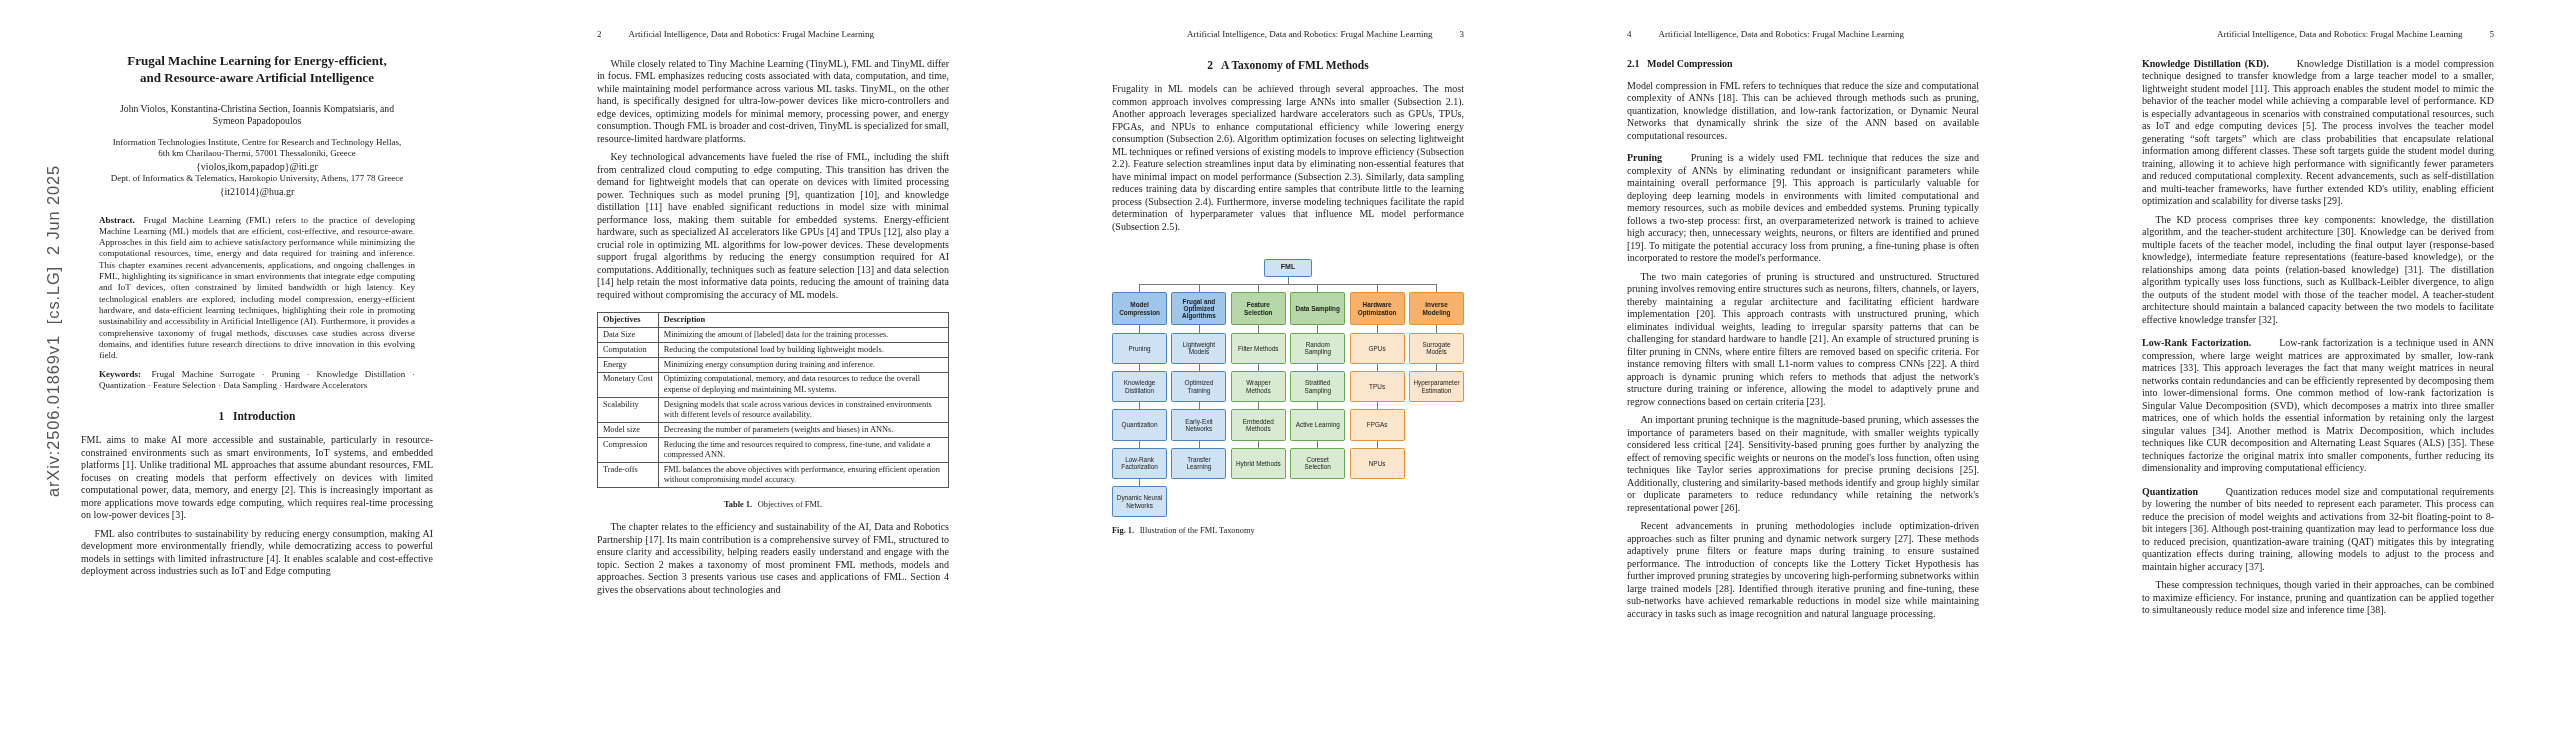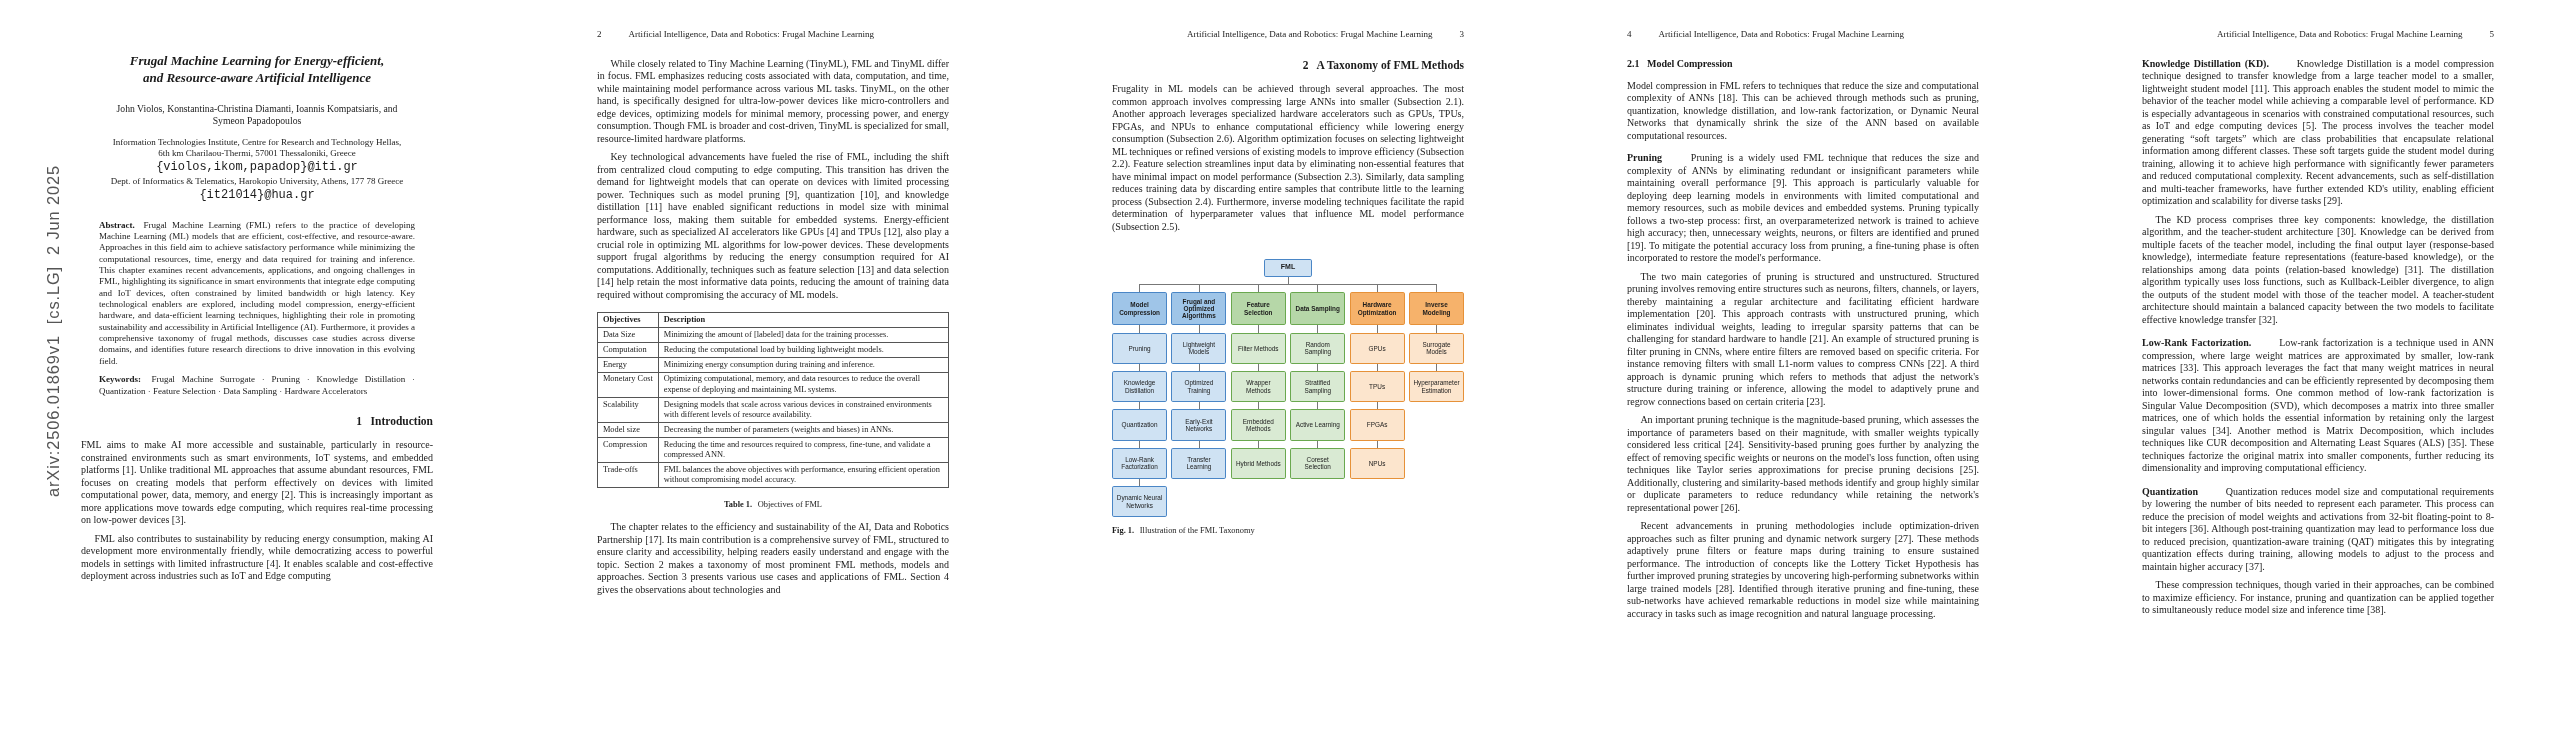--- a/index.html
+++ b/index.html
@@ -14,33 +14,33 @@
   
   .page{position:absolute;top:29px;width:352px;height:674px;overflow:hidden;
         font-size:10px;line-height:1.25;text-align:justify;}
   #p1{left:81px;} #p2{left:597px;} #p3{left:1112px;} #p4{left:1627px;} #p5{left:2142px;}
 
   .rhead{display:flex;font-size:9px;line-height:1.2;margin-bottom:18px;text-align:left;}
   .rhead.even .rtitle{margin-left:27px;}
   .rhead.odd{justify-content:flex-end;}
   .rhead.odd .pnum{margin-left:27px;}
 
-  .title{font-size:13px;font-weight:bold;text-align:center;line-height:1.3;margin:24px 0 16px;font-style:italic;}
+  .title{font-size:13px;font-weight:bold;text-align:center;line-height:1.3;margin:24px 0 16px;}
   .title .tline{display:block;}
   .authors{font-size:9.7px;text-align:center;margin:0 0 8.5px;line-height:1.3;}
   .authors span{display:block;}
   .affil{font-size:9px;text-align:center;line-height:1.32;}
-  .email{font-family:Liberation Mono, monospace;font-size:12px;}
+  .email{font-family:Liberation Serif, serif;font-size:10px;}
 
   .abstract,.keywords{margin:16px 18px 0;font-size:9px;line-height:1.26;}
   .keywords{margin-top:7.3px;margin-bottom:4.9px;}
   .lead{font-weight:bold;margin-right:24px;}
   .lead.tight{margin-right:3.6px;}
 
-  .sec-heading{font-size:11.5px;font-weight:bold;margin:17px 0 11px;text-align:right;white-space:pre-wrap;}
+  .sec-heading{font-size:11.5px;font-weight:bold;margin:17px 0 11px;text-align:center;white-space:pre-wrap;}
   .subsec-heading{font-size:10px;font-weight:bold;margin:2.4px 0 9.7px;text-align:left;white-space:pre-wrap;}
 
   .para{margin:0 0 6px;}
   .para.indent{text-indent:13.4px;}
 
   
   .objtable{border-collapse:collapse;margin:11px auto 12px;font-size:8.4px;line-height:1.22;text-align:left;}
   .objtable th,.objtable td{border:0.6px solid #555;padding:1.8px 4.9px;vertical-align:top;}
   .objtable th{font-weight:bold;}
   .objtable td:first-child{white-space:nowrap;}
@@ -69,21 +69,21 @@
 <div class="canvas">
 
   <div class="arxiv">arXiv:2506.01869v1  [cs.LG]  2 Jun 2025</div>
 
   <section class="page" id="p1">
     <h1 class="title">
       <span class="tline">Frugal Machine Learning for Energy-efficient,</span>
       <span class="tline">and Resource-aware Artificial Intelligence</span>
     </h1>
     <div class="authors">
-      <span>John Violos, Konstantina-Christina Diamanti, Ioannis Kompatsiaris, and</span>
+      <span>John Violos, Konstantina-Christina Section, Ioannis Kompatsiaris, and</span>
       <span>Symeon Papadopoulos</span>
     </div>
     <div class="affil">
       <div>Information Technologies Institute, Centre for Research and Technology Hellas,</div>
       <div>6th km Charilaou-Thermi, 57001 Thessaloniki, Greece</div>
       <div class="email">{violos,ikom,papadop}@iti.gr</div>
       <div>Dept. of Informatics &amp; Telematics, Harokopio University, Athens, 177 78 Greece</div>
       <div class="email">{it21014}@hua.gr</div>
     </div>
     <p class="abstract">

